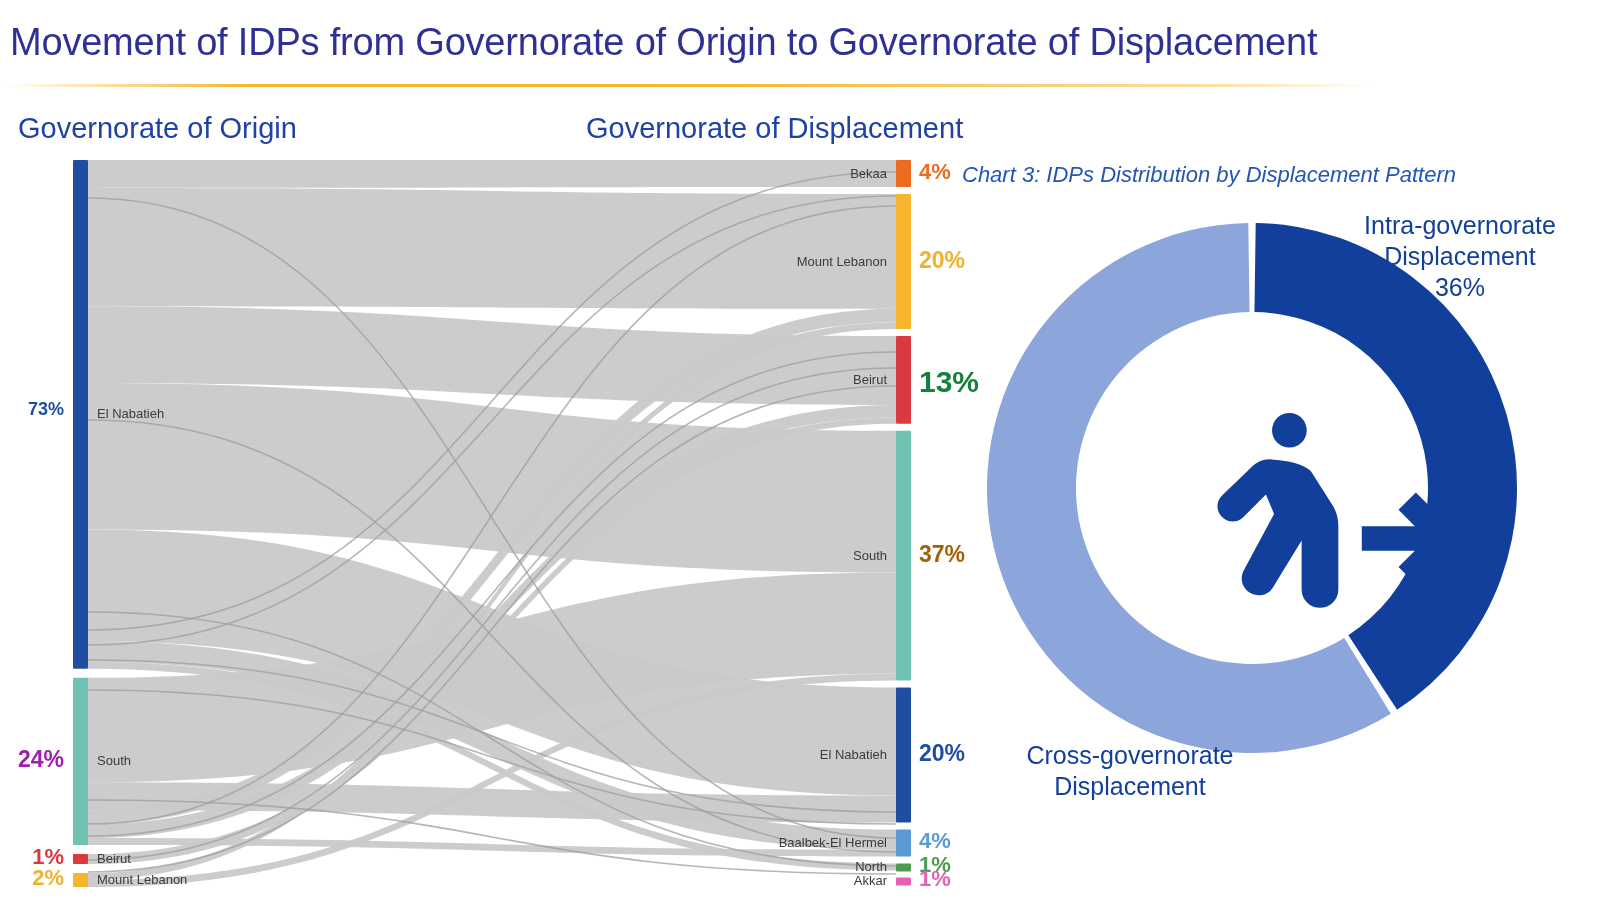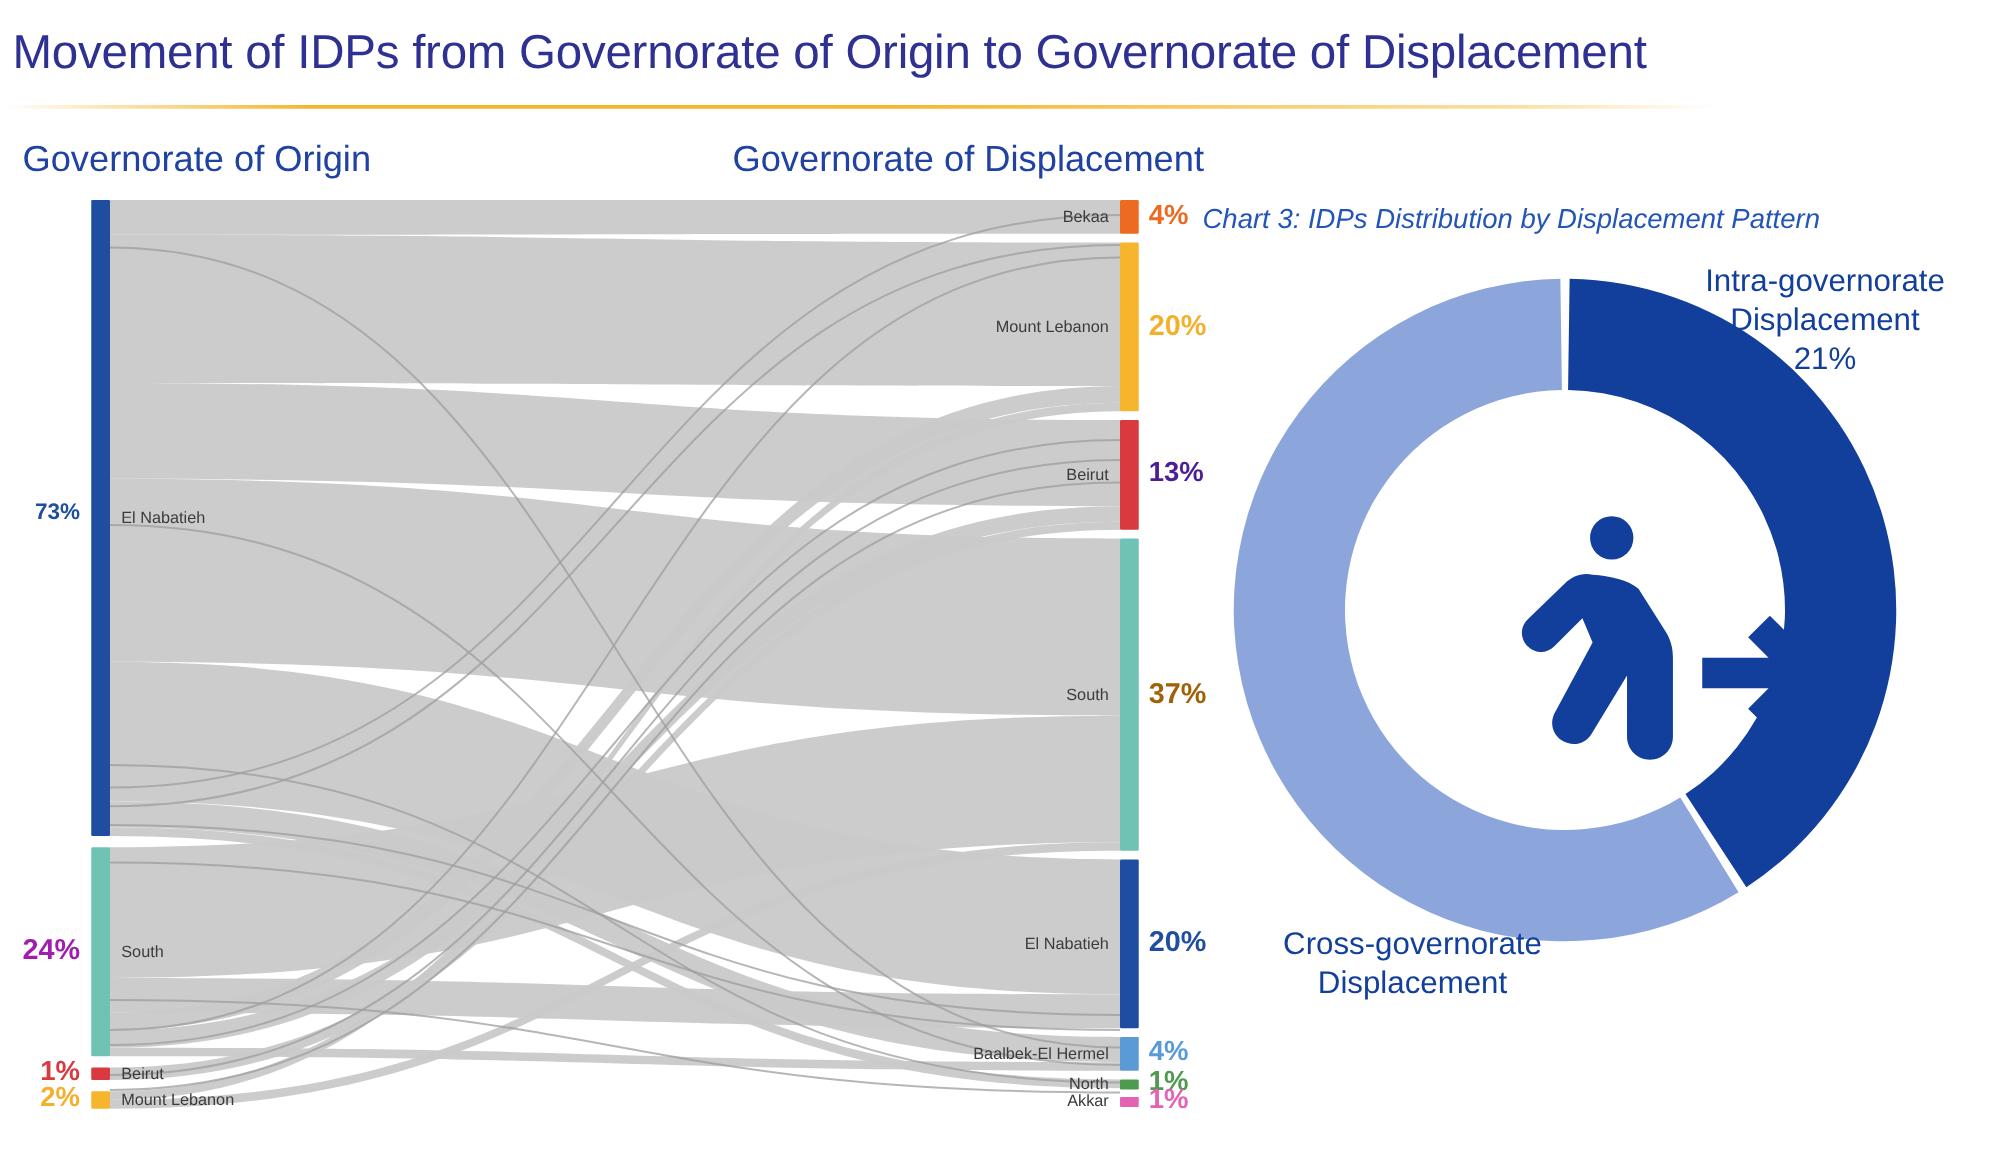--- a/index.html
+++ b/index.html
@@ -196,21 +196,21 @@
         </g>
     </svg>
 
     <div id="pct-layer">
         <div class="pct-label pct-left" style="color: rgb(31, 78, 161); font-size: 18px; left: 8px; width: 56px; position: absolute; top: 399.405px;">73%</div>
         <div class="pct-label pct-left" style="color: #a21caf; font-size: 23px; left: 8px; width: 56px; position: absolute; top: 746.45px;">24%</div>
         <div class="pct-label pct-left" style="color: rgb(217, 58, 64); font-size: 22px; left: 8px; width: 56px; position: absolute; top: 844.09px;">1%</div>
         <div class="pct-label pct-left" style="color: rgb(242, 176, 43); font-size: 22px; left: 8px; width: 56px; position: absolute; top: 865.06px;">2%</div>
         <div class="pct-label pct-right" style="color: rgb(237, 107, 33); font-size: 22px; left: 919px; width: 70px; position: absolute; top: 158.5px;">4%</div>
         <div class="pct-label pct-right" style="color: rgb(242, 176, 43); font-size: 23px; left: 919px; width: 70px; position: absolute; top: 246.5px;">20%</div>
-        <div class="pct-label pct-right" style="color: #4c1d95; font-size: 22px; left: 919px; width: 70px; position: absolute; top: 364.875px;">13%</div>
+        <div class="pct-label pct-right" style="color: #15803d; font-size: 30px; left: 919px; width: 70px; position: absolute; top: 364.875px;">13%</div>
         <div class="pct-label pct-right" style="color: #a16207; font-size: 23px; left: 919px; width: 70px; position: absolute; top: 540.625px;">37%</div>
         <div class="pct-label pct-right" style="color: rgb(31, 78, 161); font-size: 23px; left: 919px; width: 70px; position: absolute; top: 740px;">20%</div>
         <div class="pct-label pct-right" style="color: rgb(91, 155, 213); font-size: 22px; left: 919px; width: 70px; position: absolute; top: 828px;">4%</div>
         <div class="pct-label pct-right" style="color: rgb(78, 154, 78); font-size: 22px; left: 919px; width: 70px; position: absolute; top: 852px;">1%</div>
         <div class="pct-label pct-right" style="color: rgb(228, 98, 180); font-size: 22px; left: 919px; width: 70px; position: absolute; top: 866px;">1%</div>
       </div>
   </div>
 
   <div id="donut-panel">
 
@@ -229,21 +229,21 @@
                  C70,158 72,168 80,173 C88,178 98,176 103,168 L131,122
                  L131,170 C131,180 139,188 149,188 C159,188 167,180 167,170
                  L167,108 C167,100 165,93 161,87 L140,54 C132,47 118,44 104,43 Z"></path>
         <path d="M190,108 L242,108 L226,92 L243,75 L288,120 L243,165 L226,148 L242,132 L190,132 Z"></path>
       </g>
     </svg>
 
     <div class="donut-annot" id="annot-intra">
       <span class="annot-line">Intra-governorate</span>
       <span class="annot-line">Displacement</span>
-      <span class="annot-line">21%</span>
+      <span class="annot-line">36%</span>
     </div>
 
     <div class="donut-annot" id="annot-cross">
       <span class="annot-line">Cross-governorate</span>
       <span class="annot-line">Displacement</span>
     </div>
   </div>
 </div>
 
 </body></html>

